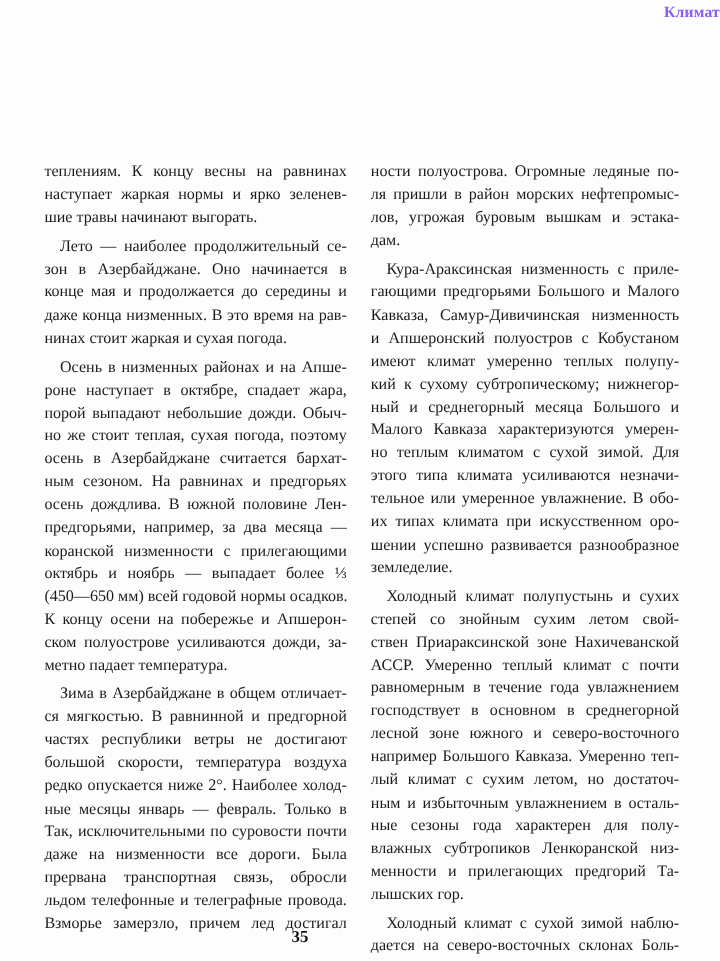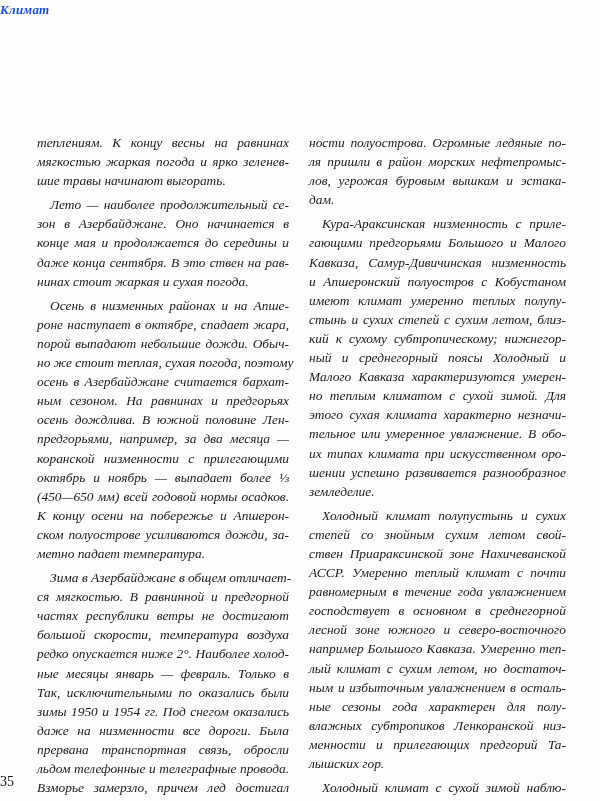--- a/index.html
+++ b/index.html
@@ -13,26 +13,25 @@
     position: relative;
     overflow: hidden;
     font-family: "Liberation Serif", "DejaVu Serif", serif;
     color: #1a1a1a;
   }
   .running-head {
     position: absolute;
     top: 2px;
     left: 0;
     width: 600px;
-    text-align: left;
+    text-align: right;
     font-size: 13px;
     font-weight: bold;
     letter-spacing: 0.2px;
-    color: #1d4ed8;
-    font-style: italic;
+    color: #8b5cf6;
   }
   .column {
     position: absolute;
     top: 133px;
     font-size: 13.4px;
     line-height: 19.1px;
     text-align: justify;
     hyphens: manual;
   }
   .col-left { left: 37px; width: 252px; }
@@ -43,48 +42,48 @@
     text-align: justify;
     text-align-last: justify;
     height: 19.1px;
   }
   .line.last {
     text-align-last: left;
   }
   .line.indent {
     padding-left: 13px;
   }
-  .para { display: block; margin-bottom: 5px; font-style: italic; }
+  .para { display: block; margin-bottom: 5px; }
   .page-number {
     position: absolute;
     top: 774px;
     left: 0;
     width: 500px;
-    text-align: left;
+    text-align: center;
     font-size: 14px;
-    font-weight: normal;
+    font-weight: bold;
     color: #111;
   }
 </style>
 </head>
 <body>
 
 <div class="running-head">Климат</div>
 
 <div class="column col-left" id="col-left">
     <span class="para">
       <span class="line">теплениям. К концу весны на равнинах</span>
-      <span class="line">мягкостью жаркая погода и ярко зеленев-</span>
+      <span class="line">наступает жаркая нормы и ярко зеленев-</span>
       <span class="line last">шие травы начинают выгорать.</span>
     </span>
     <span class="para">
       <span class="line indent">Лето — наиболее продолжительный се-</span>
       <span class="line">зон в Азербайджане. Оно начинается в</span>
       <span class="line">конце мая и продолжается до середины и</span>
-      <span class="line">даже конца сентября. В это ствен на рав-</span>
+      <span class="line">даже конца низменных. В это время на рав-</span>
       <span class="line last">нинах стоит жаркая и сухая погода.</span>
     </span>
     <span class="para">
       <span class="line indent">Осень в низменных районах и на Апше-</span>
       <span class="line">роне наступает в октябре, спадает жара,</span>
       <span class="line">порой выпадают небольшие дожди. Обыч-</span>
       <span class="line">но же стоит теплая, сухая погода, поэтому</span>
       <span class="line">осень в Азербайджане считается бархат-</span>
       <span class="line">ным сезоном. На равнинах и предгорьях</span>
       <span class="line">осень дождлива. В южной половине Лен-</span>
@@ -96,47 +95,45 @@
       <span class="line">ском полуострове усиливаются дожди, за-</span>
       <span class="line last">метно падает температура.</span>
     </span>
     <span class="para">
       <span class="line indent">Зима в Азербайджане в общем отличает-</span>
       <span class="line">ся мягкостью. В равнинной и предгорной</span>
       <span class="line">частях республики ветры не достигают</span>
       <span class="line">большой скорости, температура воздуха</span>
       <span class="line">редко опускается ниже 2°. Наиболее холод-</span>
       <span class="line">ные месяцы январь — февраль. Только в</span>
-      <span class="line">Так, исключительными по оказались были</span>
-      <span class="line">зимы 1950 и 1954 гг. Под снегом оказались</span>
+      <span class="line">Так, исключительными по суровости почти</span>
       <span class="line">даже на низменности все дороги. Была</span>
       <span class="line">прервана транспортная связь, обросли</span>
       <span class="line">льдом телефонные и телеграфные провода.</span>
       <span class="line">Взморье замерзло, причем лед достигал</span>
     </span>
   </div>
 <div class="column col-right" id="col-right">
     <span class="para">
       <span class="line">ности полуострова. Огромные ледяные по-</span>
       <span class="line">ля пришли в район морских нефтепромыс-</span>
       <span class="line">лов, угрожая буровым вышкам и эстака-</span>
       <span class="line last">дам.</span>
     </span>
     <span class="para">
       <span class="line indent">Кура-Араксинская низменность с приле-</span>
       <span class="line">гающими предгорьями Большого и Малого</span>
       <span class="line">Кавказа, Самур-Дивичинская низменность</span>
       <span class="line">и Апшеронский полуостров с Кобустаном</span>
       <span class="line">имеют климат умеренно теплых полупу-</span>
-      <span class="line">стынь и сухих степей с сухим летом, близ-</span>
       <span class="line">кий к сухому субтропическому; нижнегор-</span>
-      <span class="line">ный и среднегорный поясы Холодный и</span>
+      <span class="line">ный и среднегорный месяца Большого и</span>
       <span class="line">Малого Кавказа характеризуются умерен-</span>
       <span class="line">но теплым климатом с сухой зимой. Для</span>
-      <span class="line">этого сухая климата характерно незначи-</span>
+      <span class="line">этого типа климата усиливаются незначи-</span>
       <span class="line">тельное или умеренное увлажнение. В обо-</span>
       <span class="line">их типах климата при искусственном оро-</span>
       <span class="line">шении успешно развивается разнообразное</span>
       <span class="line last">земледелие.</span>
     </span>
     <span class="para">
       <span class="line indent">Холодный климат полупустынь и сухих</span>
       <span class="line">степей со знойным сухим летом свой-</span>
       <span class="line">ствен Приараксинской зоне Нахичеванской</span>
       <span class="line">АССР. Умеренно теплый климат с почти</span>

